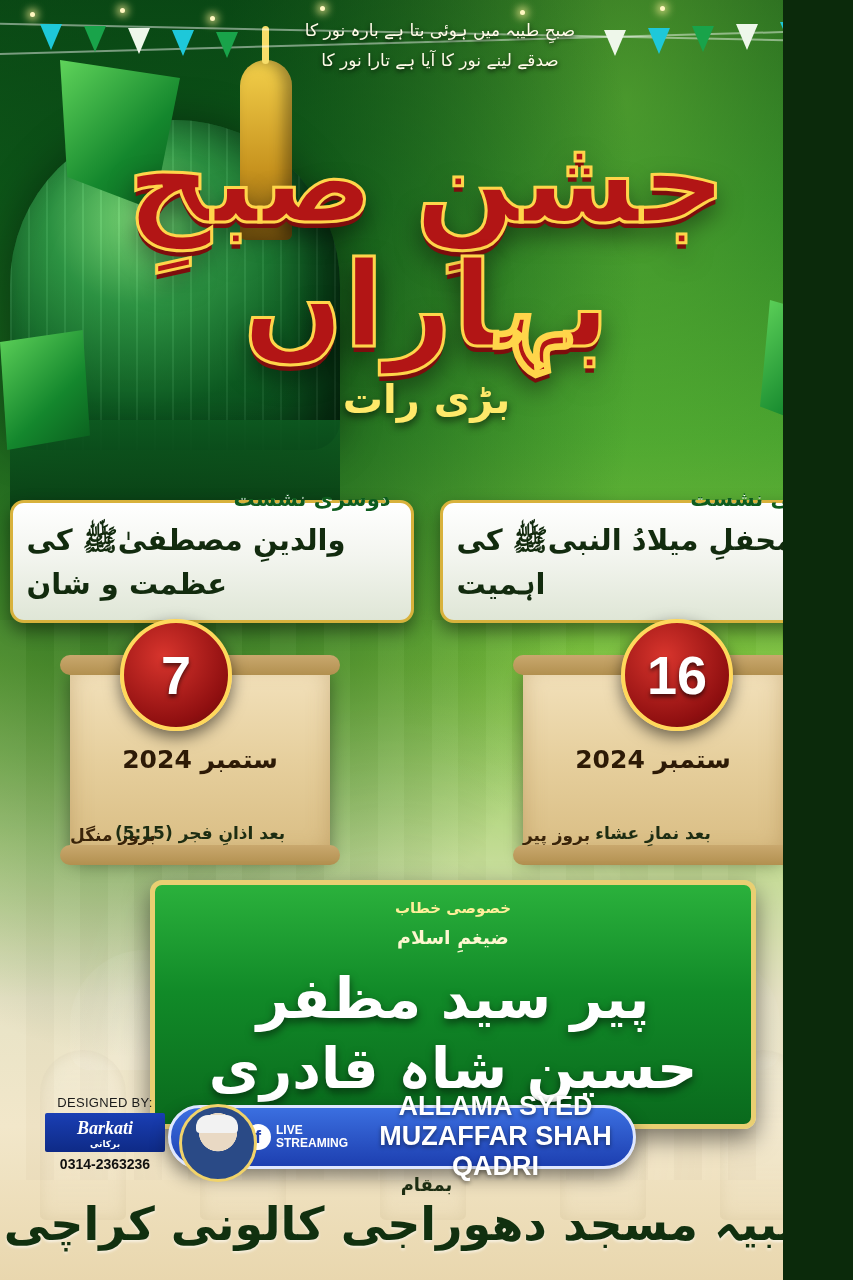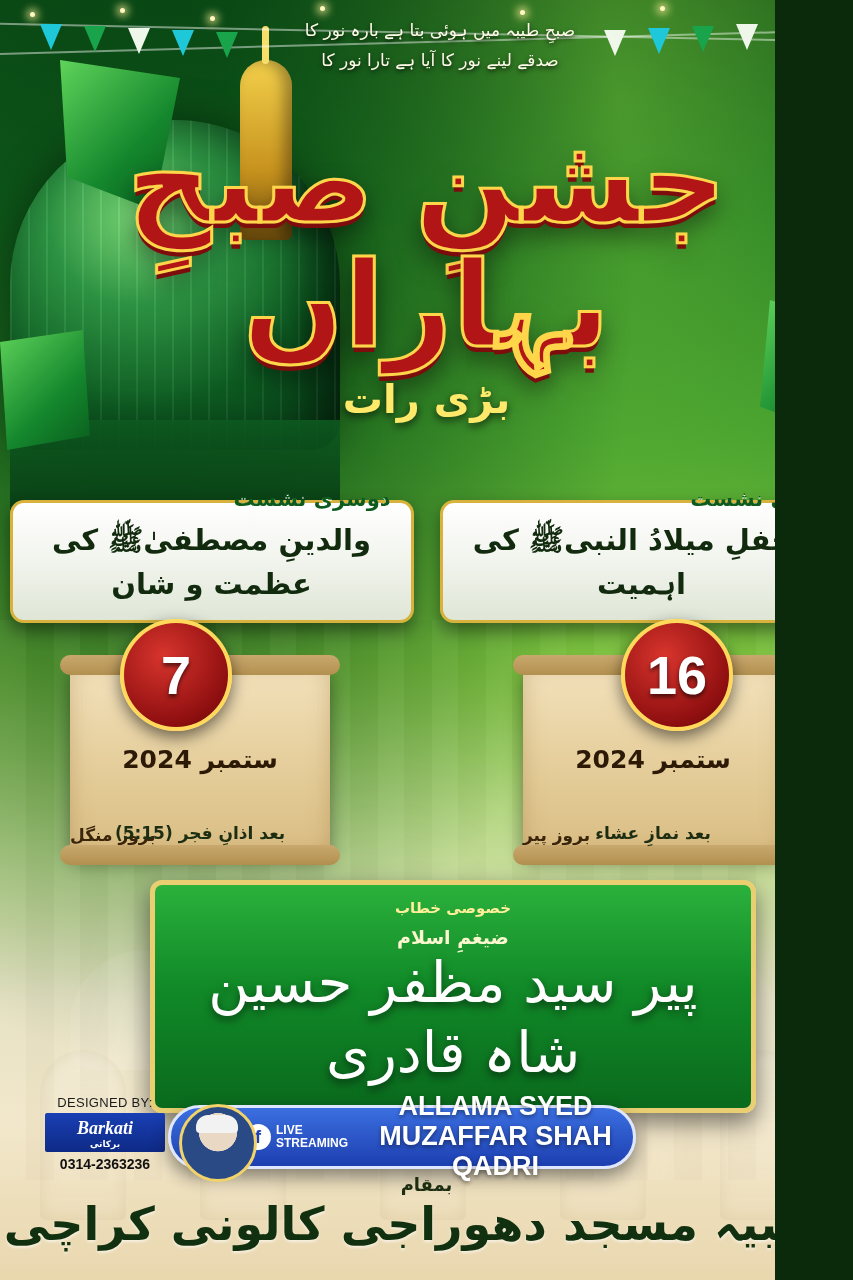--- a/index.html
+++ b/index.html
@@ -12,20 +12,21 @@
   }
   #poster {
     position: relative;
     width: 775px;
     height: 1280px;
     overflow: hidden;
     background:
       radial-gradient(ellipse at 18% 22%, rgba(8,70,20,0.95) 0%, rgba(8,70,20,0) 55%),
       radial-gradient(ellipse at 80% 8%, rgba(120,200,60,0.55) 0%, rgba(120,200,60,0) 45%),
       linear-gradient(180deg, #0c4a15 0%, #17701f 16%, #3e9a2c 34%, #7ec03f 52%, #bcd98a 66%, #e7e2c4 78%, #f2e6c8 88%, #e9d7ae 100%);
+    padding-left: 8px;
   }
 
   
   .bg-mosque-ghost {
     position: absolute;
     left: 0; right: 0;
     top: 620px;
     height: 560px;
     background:
       radial-gradient(ellipse at 50% 90%, rgba(255,255,255,0.22) 0%, rgba(255,255,255,0) 60%),
@@ -192,21 +193,21 @@
     gap: 26px;
   }
   .session-card {
     position: relative;
     width: 370px;
     background: linear-gradient(180deg, #ffffff 0%, #f3f5ef 45%, #dfe6d6 100%);
     border: 3px solid #d8b23c;
     border-radius: 14px;
     padding: 16px 14px 14px;
     box-shadow: 0 8px 18px rgba(0,0,0,.45);
-    text-align: center;
+    text-align: left;
   }
   .session-label {
     position: absolute;
     top: -16px;
     right: 20px;
     color: #0d5c1e;
     font-size: 21px;
     font-weight: bold;
     text-shadow: 0 1px 0 #fff;
   }
@@ -323,23 +324,24 @@
     margin-bottom: 9px;
   }
   .speaker-small {
     color: #fdf7d0;
     font-size: 19px;
     font-weight: bold;
   }
   .speaker-name {
     color: #ffffff;
     font-size: 56px;
-    font-weight: normal;
+    font-weight: bold;
     line-height: 1.25;
     text-shadow: 0 4px 8px rgba(0,0,0,.55);
+    margin-top: 16px;
   }
 
   .live-bar {
     position: absolute;
     top: 1105px;
     left: 168px;
     width: 468px;
     height: 64px;
     border-radius: 32px;
     background: linear-gradient(180deg, #3b6fe0, #1d3fb0);

